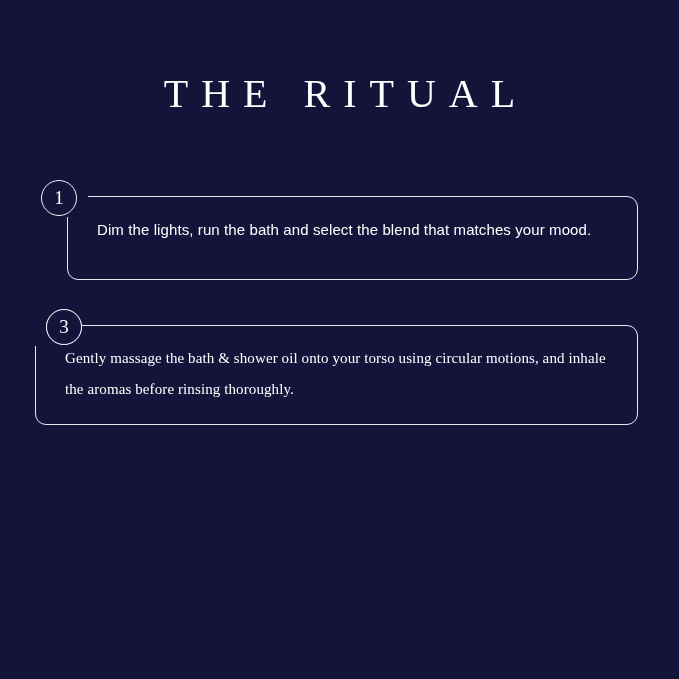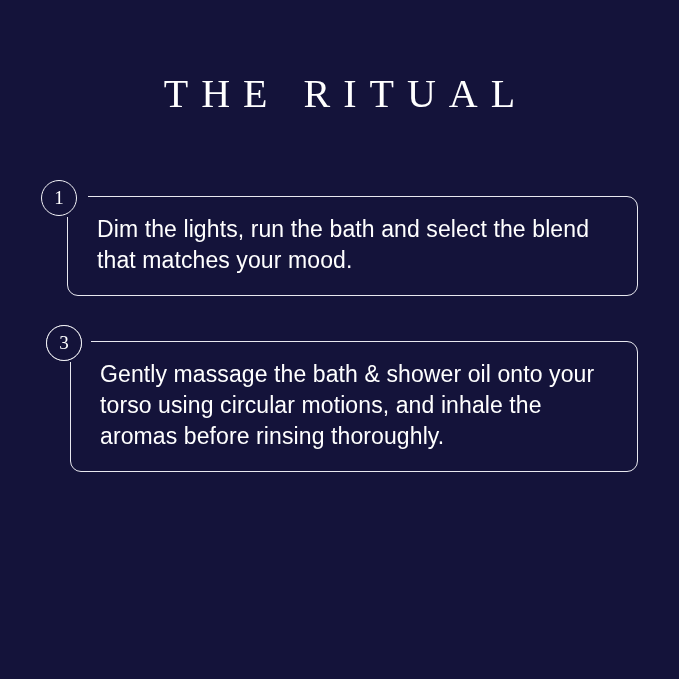--- a/index.html
+++ b/index.html
@@ -75,21 +75,21 @@
     left: -5px;
     width: 25px;
     height: 25px;
     background: #14133a;
     pointer-events: none;
   }
 
   .step-text {
     position: relative;
     color: #ffffff;
-    font-size: 23px;
+    font-size: 15px;
     line-height: 31px;
     letter-spacing: 0.1px;
     font-weight: 400;
     white-space: pre-line;
   }
 
   
   .step-badge {
     position: absolute;
     top: 0;
@@ -114,21 +114,21 @@
     color: #ffffff;
     font-weight: 400;
     letter-spacing: 0;
     margin-top: -1px;
   }
 
   
   .step-2 .step-box { margin-left: 72px; margin-right: 43px; }
   .step-2 .step-badge { left: 46px; }
 
-  .step-3 .step-box { margin-left: 70px; margin-right: 41px; }
+  .step-3 .step-box { margin-left: 35px; margin-right: 41px; font-family: Liberation Serif, serif; }
   .step-3 .step-badge { left: 46px; }
 </style>
 </head>
 <body>
 
 <div class="poster">
 
   <div class="title">THE RITUAL</div>
 
   <div class="steps">

